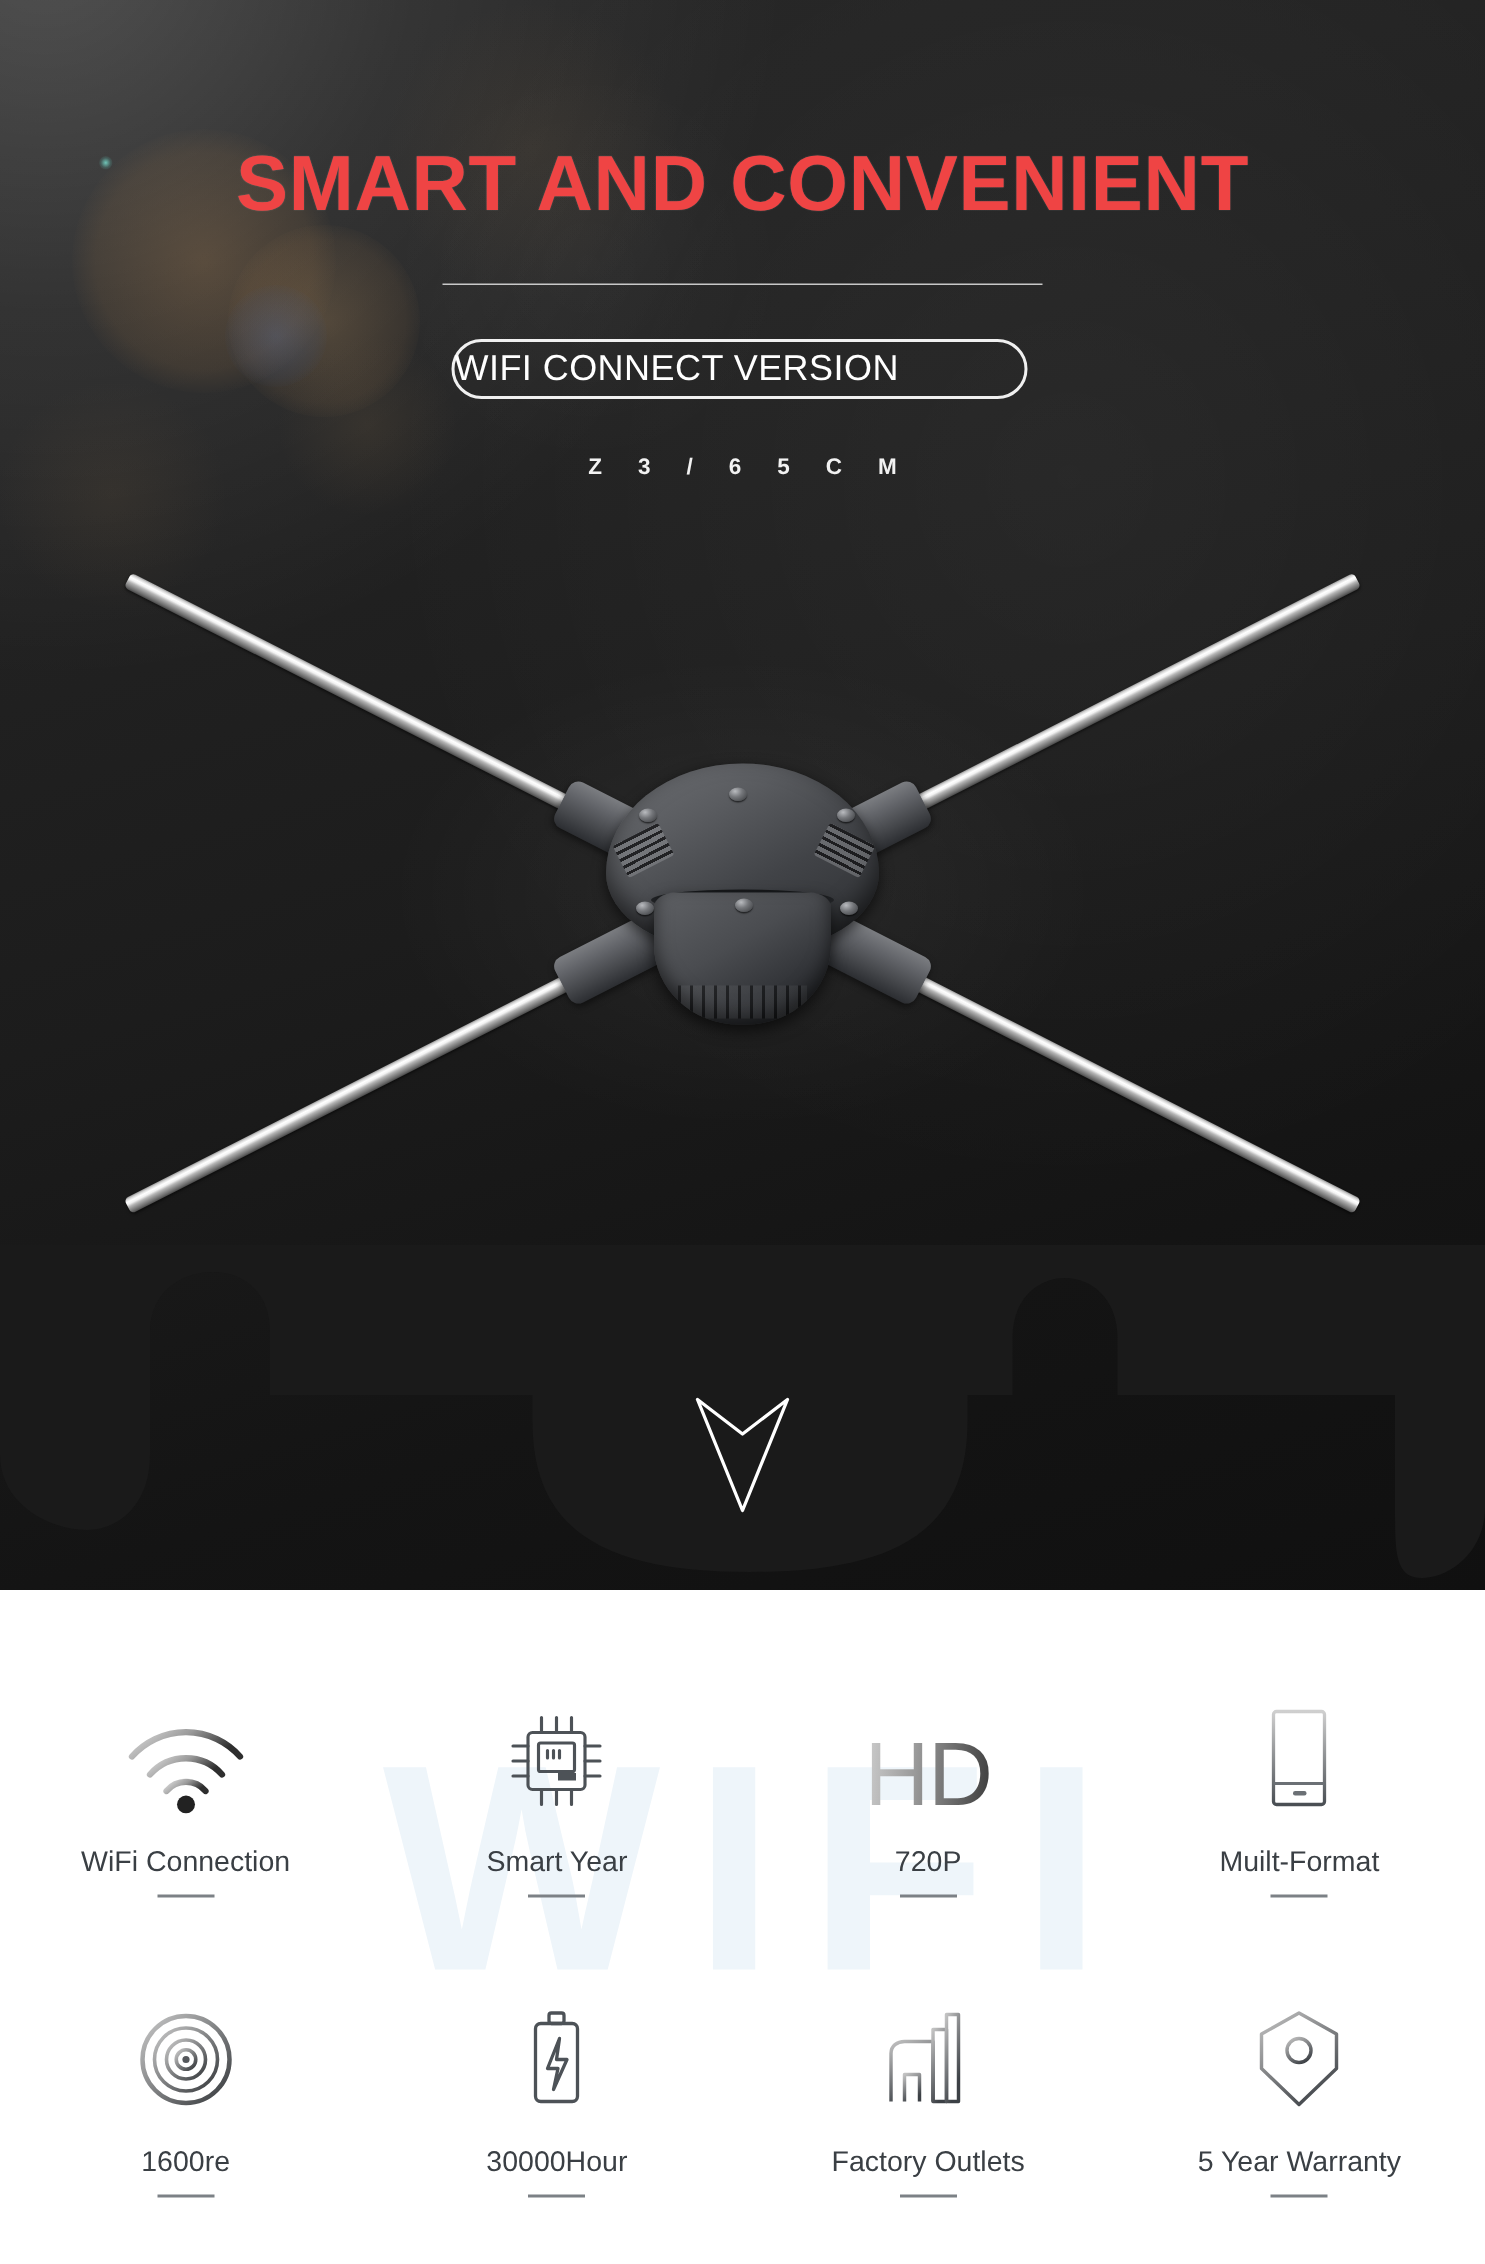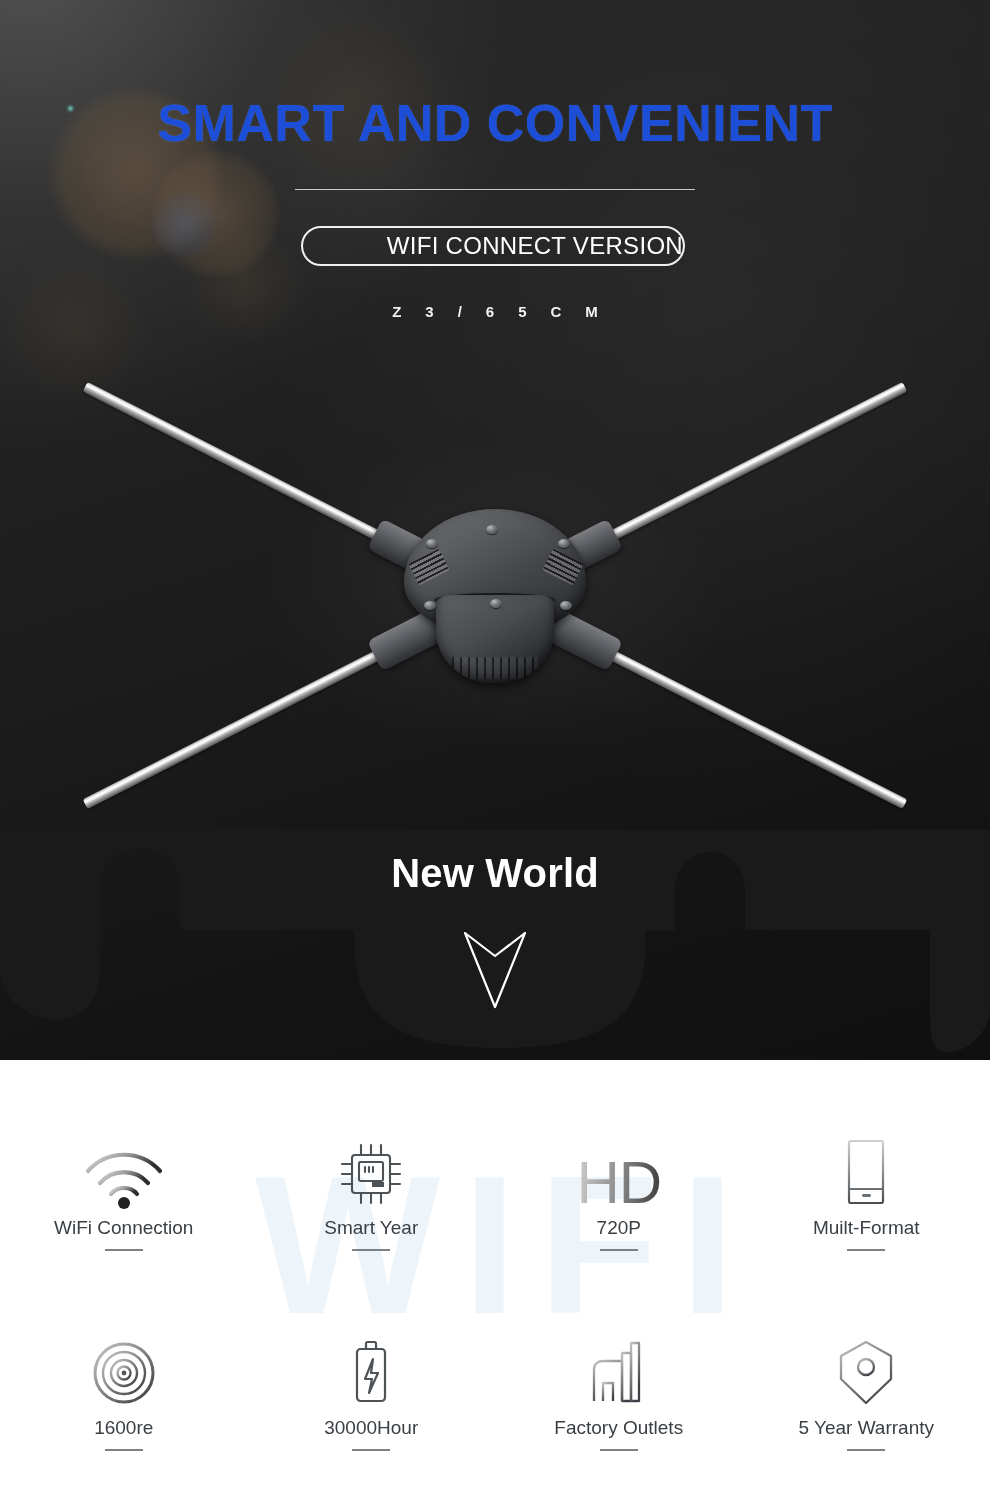--- a/index.html
+++ b/index.html
@@ -39,31 +39,31 @@
        background:radial-gradient(circle,rgba(150,116,74,.10) 0%,rgba(0,0,0,0) 70%); }
   .f7{ left:66px;  top:104px; width:9px;   height:9px;
        background:radial-gradient(circle,rgba(120,220,205,.85) 0%,rgba(90,180,170,.25) 50%,rgba(0,0,0,0) 80%); }
   .f8{ left:0px;   top:255px; width:150px; height:150px;
        background:radial-gradient(circle,rgba(150,118,78,.10) 0%,rgba(0,0,0,0) 72%); }
 
   
   .title{
     position:absolute; left:0; top:97px; width:990px; text-align:center;
     font-size:52px; font-weight:700; letter-spacing:.5px;
-    color:#1d4ed8; line-height:1;
+    color:#ef4444; line-height:1;
     text-shadow:0 0 1px rgba(255,255,255,.25);
   }
   .rule{
     position:absolute; left:295px; top:189px; width:400px; height:1px;
     background:rgba(236,236,236,.82);
   }
   .pill{
     position:absolute; left:301px; top:226px; width:384px; height:40px;
     border:2px solid #f0f0f0; border-radius:20px;
-    display:flex; align-items:center; justify-content:flex-end;
+    display:flex; align-items:center; justify-content:flex-start;
     font-size:24px; font-weight:500; color:#fff; letter-spacing:.3px;
   }
   .model{
     position:absolute; left:0; top:303px; width:990px; text-align:center;
     font-size:15px; font-weight:600; color:#f2f2f2; letter-spacing:24px;
     text-indent:24px;
   }
 
   
   .fan{ position:absolute; left:0; top:330px; width:990px; height:530px; }
@@ -154,21 +154,21 @@
   }
   .grid{
     position:absolute; left:0; top:0; width:990px;
     display:grid; grid-template-columns:repeat(4,1fr);
   }
   .grid.row1{ top:1125px; }
   .grid.row2{ top:1325px; }
   .cell{ display:flex; flex-direction:column; align-items:center; position:relative; }
   .ico{ height:84px; display:flex; align-items:flex-end; justify-content:center; }
   .lbl{
-    margin-top:8px; font-size:19px; color:#3a3f44; font-weight:400;
+    margin-top:22px; font-size:19px; color:#3a3f44; font-weight:400;
     white-space:nowrap;
   }
   .dash{ margin-top:10px; width:38px; height:2px; background:#7c8186; }
   .hd{
     font-size:60px; font-weight:300; line-height:.86; letter-spacing:-1px;
     background:linear-gradient(95deg,#cfcfcf 0%,#9a9a9a 40%,#3b3b3b 100%);
     -webkit-background-clip:text; background-clip:text;
     color:transparent; -webkit-text-fill-color:transparent;
   }
 </style>
@@ -228,21 +228,20 @@
       C410,218 355,195 355,118
       V100 H180 V58
       C180,32 163,18 142,18
       C120,18 100,32 100,58
       V140
       C100,172 80,190 58,190
       C32,190 0,172 0,140
       Z"></path>
   </svg>
 
-  <div class="newworld">New World</div>
 
   <svg class="arrow" viewBox="0 0 66 80">
     <path d="M3,3 L33,26 L63,3 L33,77 Z" fill="none" stroke="#ffffff" stroke-width="2.2" stroke-linejoin="round"></path>
   </svg>
 </div>
 
 <div class="features"></div>
 <div class="watermark">WIFI</div>
 
 <div class="grid row1">

